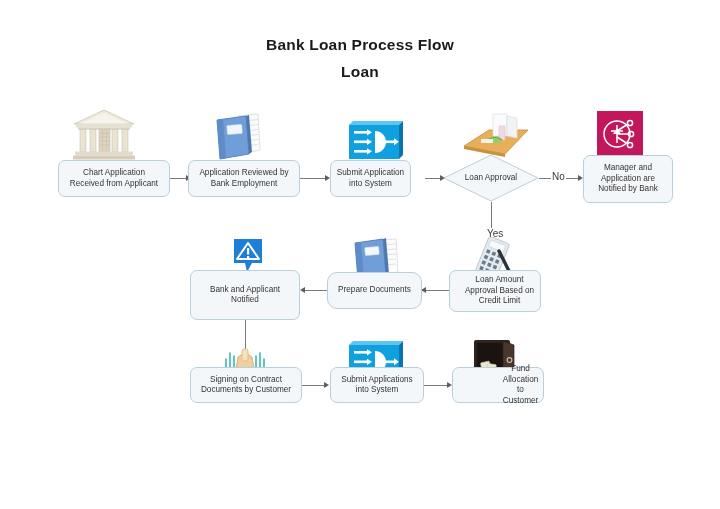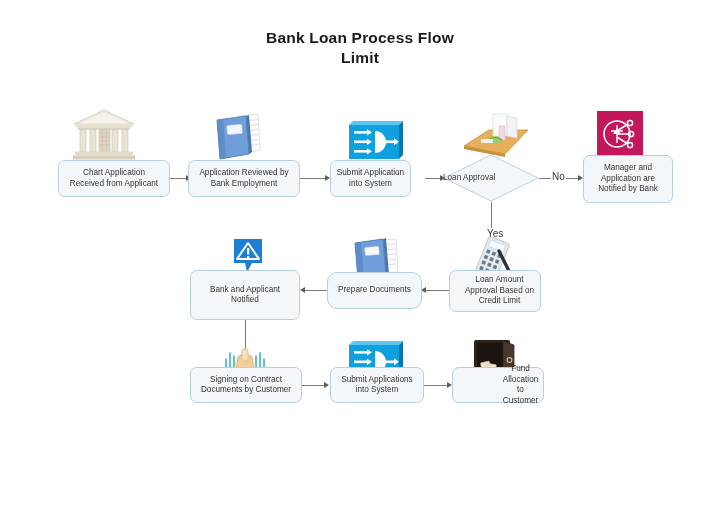--- a/index.html
+++ b/index.html
@@ -26,21 +26,21 @@
     left: 0;
     top: 28px;
     width: 720px;
     text-align: center;
     font-size: 15.5px;
     font-weight: bold;
     color: #1a1a1a;
     letter-spacing: 0.2px;
     line-height: 20px;
   }
-  #chart-title .t-line { display: block; }
+  #chart-title .t-line { display: block; margin-top: 7px; }
 
   
   .node {
     position: absolute;
     box-sizing: border-box;
     background: #f4f7fa;
     border: 1px solid #b8cfdd;
     border-radius: 7px;
     color: #333333;
     font-size: 8.2px;
@@ -63,20 +63,21 @@
     position: absolute;
     left: 0; top: 0;
     width: 100%; height: 100%;
   }
   .decision .dia-text {
     position: absolute;
     left: 0;
     top: 50%;
     width: 100%;
     transform: translateY(-50%);
+    text-align: center;
     font-size: 8.2px;
     color: #333333;
     line-height: 10px;
   }
 
   
   .conn {
     position: absolute;
     background: #7b7b7b;
   }
@@ -116,21 +117,21 @@
     display: block;
   }
 </style>
 </head>
 <body>
 
 <div id="canvas">
 
   <div id="chart-title">
     <span class="t-line">Bank Loan Process Flow</span>
-    <span class="t-line">Limit</span>
+    <span class="t-line">Loan</span>
   </div>
 
   <div class="conn h" style="left:170px; top:178px; width:18px;"></div>
   <div class="arrow right" style="left:186px; top:175px;"></div>
 
   <div class="conn h" style="left:300px; top:178px; width:28px;"></div>
   <div class="arrow right" style="left:325px; top:175px;"></div>
 
   <div class="conn h" style="left:425px; top:178px; width:18px;"></div>
   <div class="arrow right" style="left:440px; top:175px;"></div>

